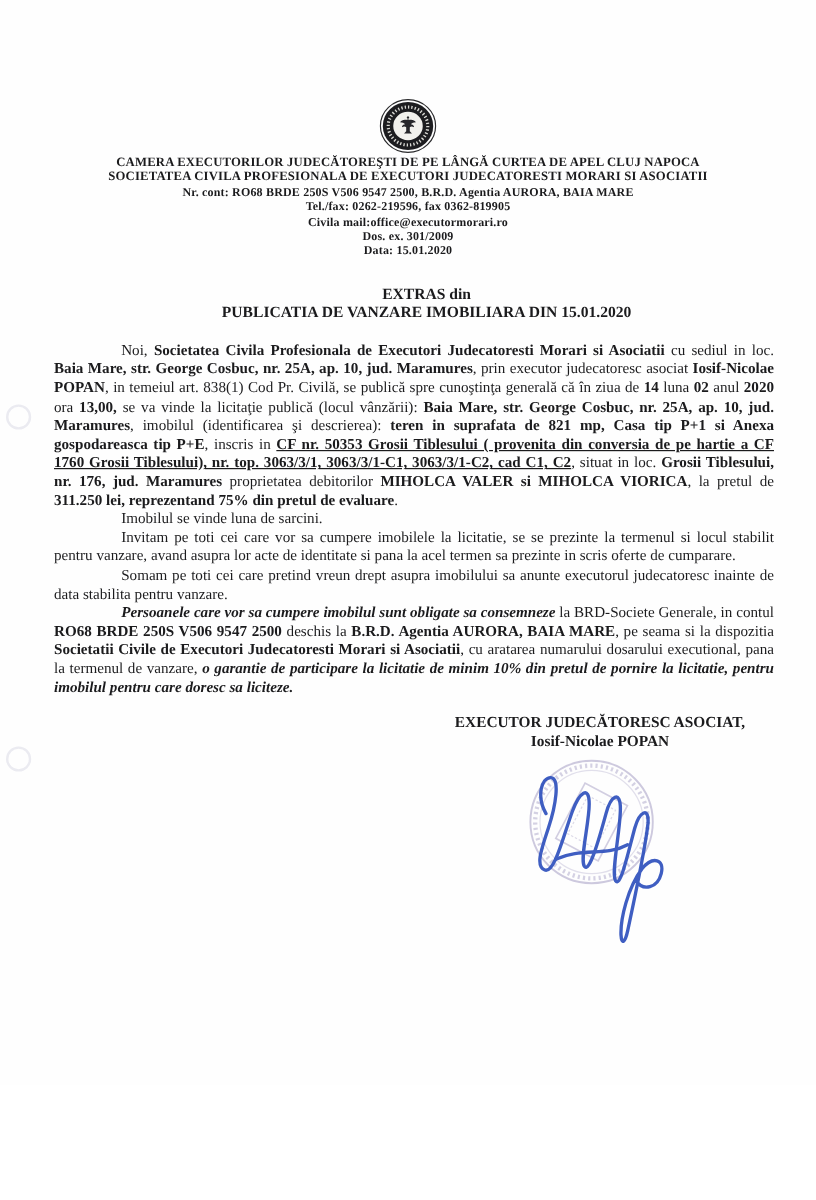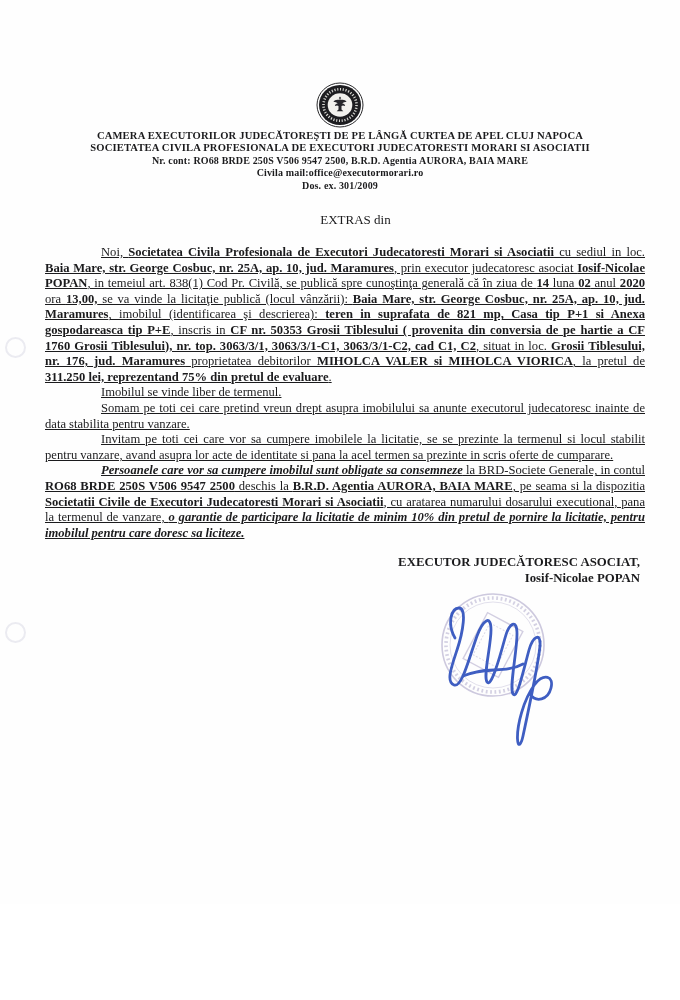--- a/index.html
+++ b/index.html
@@ -21,38 +21,37 @@
   .punch.p2{top:622px;}
 
   .header{padding-top:82px;text-align:center;}
   .seal{display:block;margin:0 auto 2px auto;}
   .hl{
     font-weight:bold;font-size:10px;line-height:12.4px;
     letter-spacing:0.15px;white-space:nowrap;
   }
   .hl.lg{font-size:10.6px;}
 
-  .title{margin-top:20px;text-align:center;font-weight:normal;margin-left:31px;}
+  .title{margin-top:20px;text-align:center;font-weight:bold;margin-left:31px;}
   .title div{font-size:13px;line-height:15px;}
 
   .body{
     margin:18px 35px 0 45px;
     font-size:12.6px;line-height:15.6px;
     text-align:justify;
-    text-decoration:underline;
   }
   .body p{margin:0;text-indent:56px;}
   .b{font-weight:bold;}
   .i{font-style:italic;}
   .u{text-decoration:underline;}
 
   .sig-block{
     width:280px;
     margin:14px 40px 0 auto;
-    text-align:right;
+    text-align:center;
   }
   .sig-line{font-weight:bold;font-size:12.8px;line-height:15.5px;}
   .stamp-sig{display:block;margin:2px 0 0 45px;}
 </style>
 </head>
 <body>
 
 <div class="page">
 
   <div class="punch p1"></div>
@@ -62,33 +61,36 @@
     <svg class="seal" width="48" height="46" viewBox="0 0 48 46">
       <ellipse cx="24" cy="23" rx="23" ry="22" fill="none" stroke="#2a2a2c" stroke-width="1"></ellipse>
       <ellipse cx="24" cy="23" rx="21" ry="20" fill="#1d1d20"></ellipse>
       <ellipse cx="24" cy="23" rx="16.5" ry="15.8" fill="none" stroke="#d9d9d4" stroke-width="2.6" stroke-dasharray="1.1 1.7"></ellipse>
       <ellipse cx="24" cy="23" rx="12.3" ry="11.8" fill="#f2f1ed"></ellipse>
       <path fill="#26262a" d="M24 14.5 l1.2 1.8 -0.8 0.2 0 1.6 c2.6 -0.9 5.2 -0.1 6.2 1.7 c-1.8 0 -3.4 0.8 -4.3 1.7 c1.7 0.1 2.7 1 2.8 2.6 c-1.6 -0.8 -2.7 -0.8 -3.6 -0.1 l0 3.4 1.8 1.8 -6.6 0 1.8 -1.8 0 -3.4 c-0.9 -0.7 -2 -0.7 -3.6 0.1 c0.1 -1.6 1.1 -2.5 2.8 -2.6 c-0.9 -0.9 -2.5 -1.7 -4.3 -1.7 c1 -1.8 3.6 -2.6 6.2 -1.7 l0 -1.6 -0.8 -0.2 z"></path>
     </svg>
     <div class="hl lg">CAMERA EXECUTORILOR JUDECĂTOREŞTI DE PE LÂNGĂ CURTEA DE APEL CLUJ NAPOCA</div>
     <div class="hl lg">SOCIETATEA CIVILA PROFESIONALA DE EXECUTORI JUDECATORESTI MORARI SI ASOCIATII</div>
     <div class="hl">Nr. cont: RO68 BRDE 250S V506 9547 2500, B.R.D. Agentia AURORA, BAIA MARE</div>
+    <div class="hl">Tel./fax: 0262-219596,  fax 0362-819905</div>
     <div class="hl">Civila mail:office@executormorari.ro</div>
     <div class="hl">Dos. ex. 301/2009</div>
+    <div class="hl">Data: 15.01.2020</div>
   </div>
 
   <div class="title">
     <div>EXTRAS din</div>
+    <div>PUBLICATIA DE VANZARE IMOBILIARA DIN 15.01.2020</div>
   </div>
 
   <div class="body">
     <p><span>Noi, </span><span class="b">Societatea Civila Profesionala de Executori Judecatoresti Morari si Asociatii</span><span> cu sediul in loc. </span><span class="b">Baia Mare, str. George Cosbuc, nr. 25A, ap. 10, jud. Maramures</span><span>, prin executor judecatoresc asociat </span><span class="b">Iosif-Nicolae POPAN</span><span>, in temeiul art. 838(1) Cod Pr. Civilă, se publică spre cunoştinţa generală că în ziua de </span><span class="b">14</span><span> luna </span><span class="b">02</span><span> anul </span><span class="b">2020</span><span> ora </span><span class="b">13,00,</span><span> se va vinde la licitaţie publică (locul vânzării): </span><span class="b">Baia Mare, str. George Cosbuc, nr. 25A, ap. 10, jud. Maramures</span><span>, imobilul (identificarea şi descrierea): </span><span class="b">teren in suprafata de 821 mp, Casa tip P+1 si Anexa gospodareasca tip P+E</span><span>,  inscris in </span><span class="b u">CF nr. 50353 Grosii Tiblesului ( provenita din conversia de pe hartie a CF 1760 Grosii Tiblesului), nr. top. 3063/3/1, 3063/3/1-C1, 3063/3/1-C2, cad C1, C2</span><span>, situat in loc. </span><span class="b">Grosii Tiblesului, nr. 176, jud. Maramures</span><span> proprietatea debitorilor </span><span class="b">MIHOLCA VALER si MIHOLCA VIORICA</span><span>, la pretul de </span><span class="b">311.250 lei, reprezentand 75% din pretul de evaluare</span><span>.</span></p>
-    <p><span>Imobilul se vinde liber de termenul.</span></p>
+    <p><span>Imobilul se vinde luna de sarcini.</span></p>
+    <p><span>Invitam pe toti cei care vor sa cumpere imobilele la licitatie, se se prezinte la termenul si locul stabilit pentru vanzare, avand asupra lor acte de identitate si pana la acel termen sa prezinte in scris oferte de cumparare.</span></p>
     <p><span>Somam pe toti cei care pretind vreun drept asupra imobilului sa anunte executorul judecatoresc inainte de data stabilita pentru vanzare.</span></p>
-    <p><span>Invitam pe toti cei care vor sa cumpere imobilele la licitatie, se se prezinte la termenul si locul stabilit pentru vanzare, avand asupra lor acte de identitate si pana la acel termen sa prezinte in scris oferte de cumparare.</span></p>
     <p><span class="b i">Persoanele care vor sa cumpere imobilul sunt obligate sa consemneze</span><span> la BRD-Societe Generale, in contul </span><span class="b">RO68 BRDE 250S V506 9547 2500</span><span>  deschis la </span><span class="b">B.R.D. Agentia AURORA, BAIA MARE</span><span>, pe seama si la dispozitia </span><span class="b">Societatii Civile de Executori Judecatoresti Morari si Asociatii</span><span>, cu aratarea numarului dosarului executional, pana la termenul de vanzare, </span><span class="b i">o garantie de participare la licitatie de minim 10% din pretul de pornire la licitatie, pentru imobilul pentru care doresc sa liciteze.</span></p>
   </div>
 
   <div class="sig-block">
     <div class="sig-line">EXECUTOR JUDECĂTORESC ASOCIAT,</div>
     <div class="sig-line">Iosif-Nicolae POPAN</div>
     <svg class="stamp-sig" width="210" height="175" viewBox="0 0 210 175">
 
       <g>
         <circle cx="88" cy="57" r="51" fill="none" stroke="rgba(125,115,170,0.38)" stroke-width="1.6"></circle>

